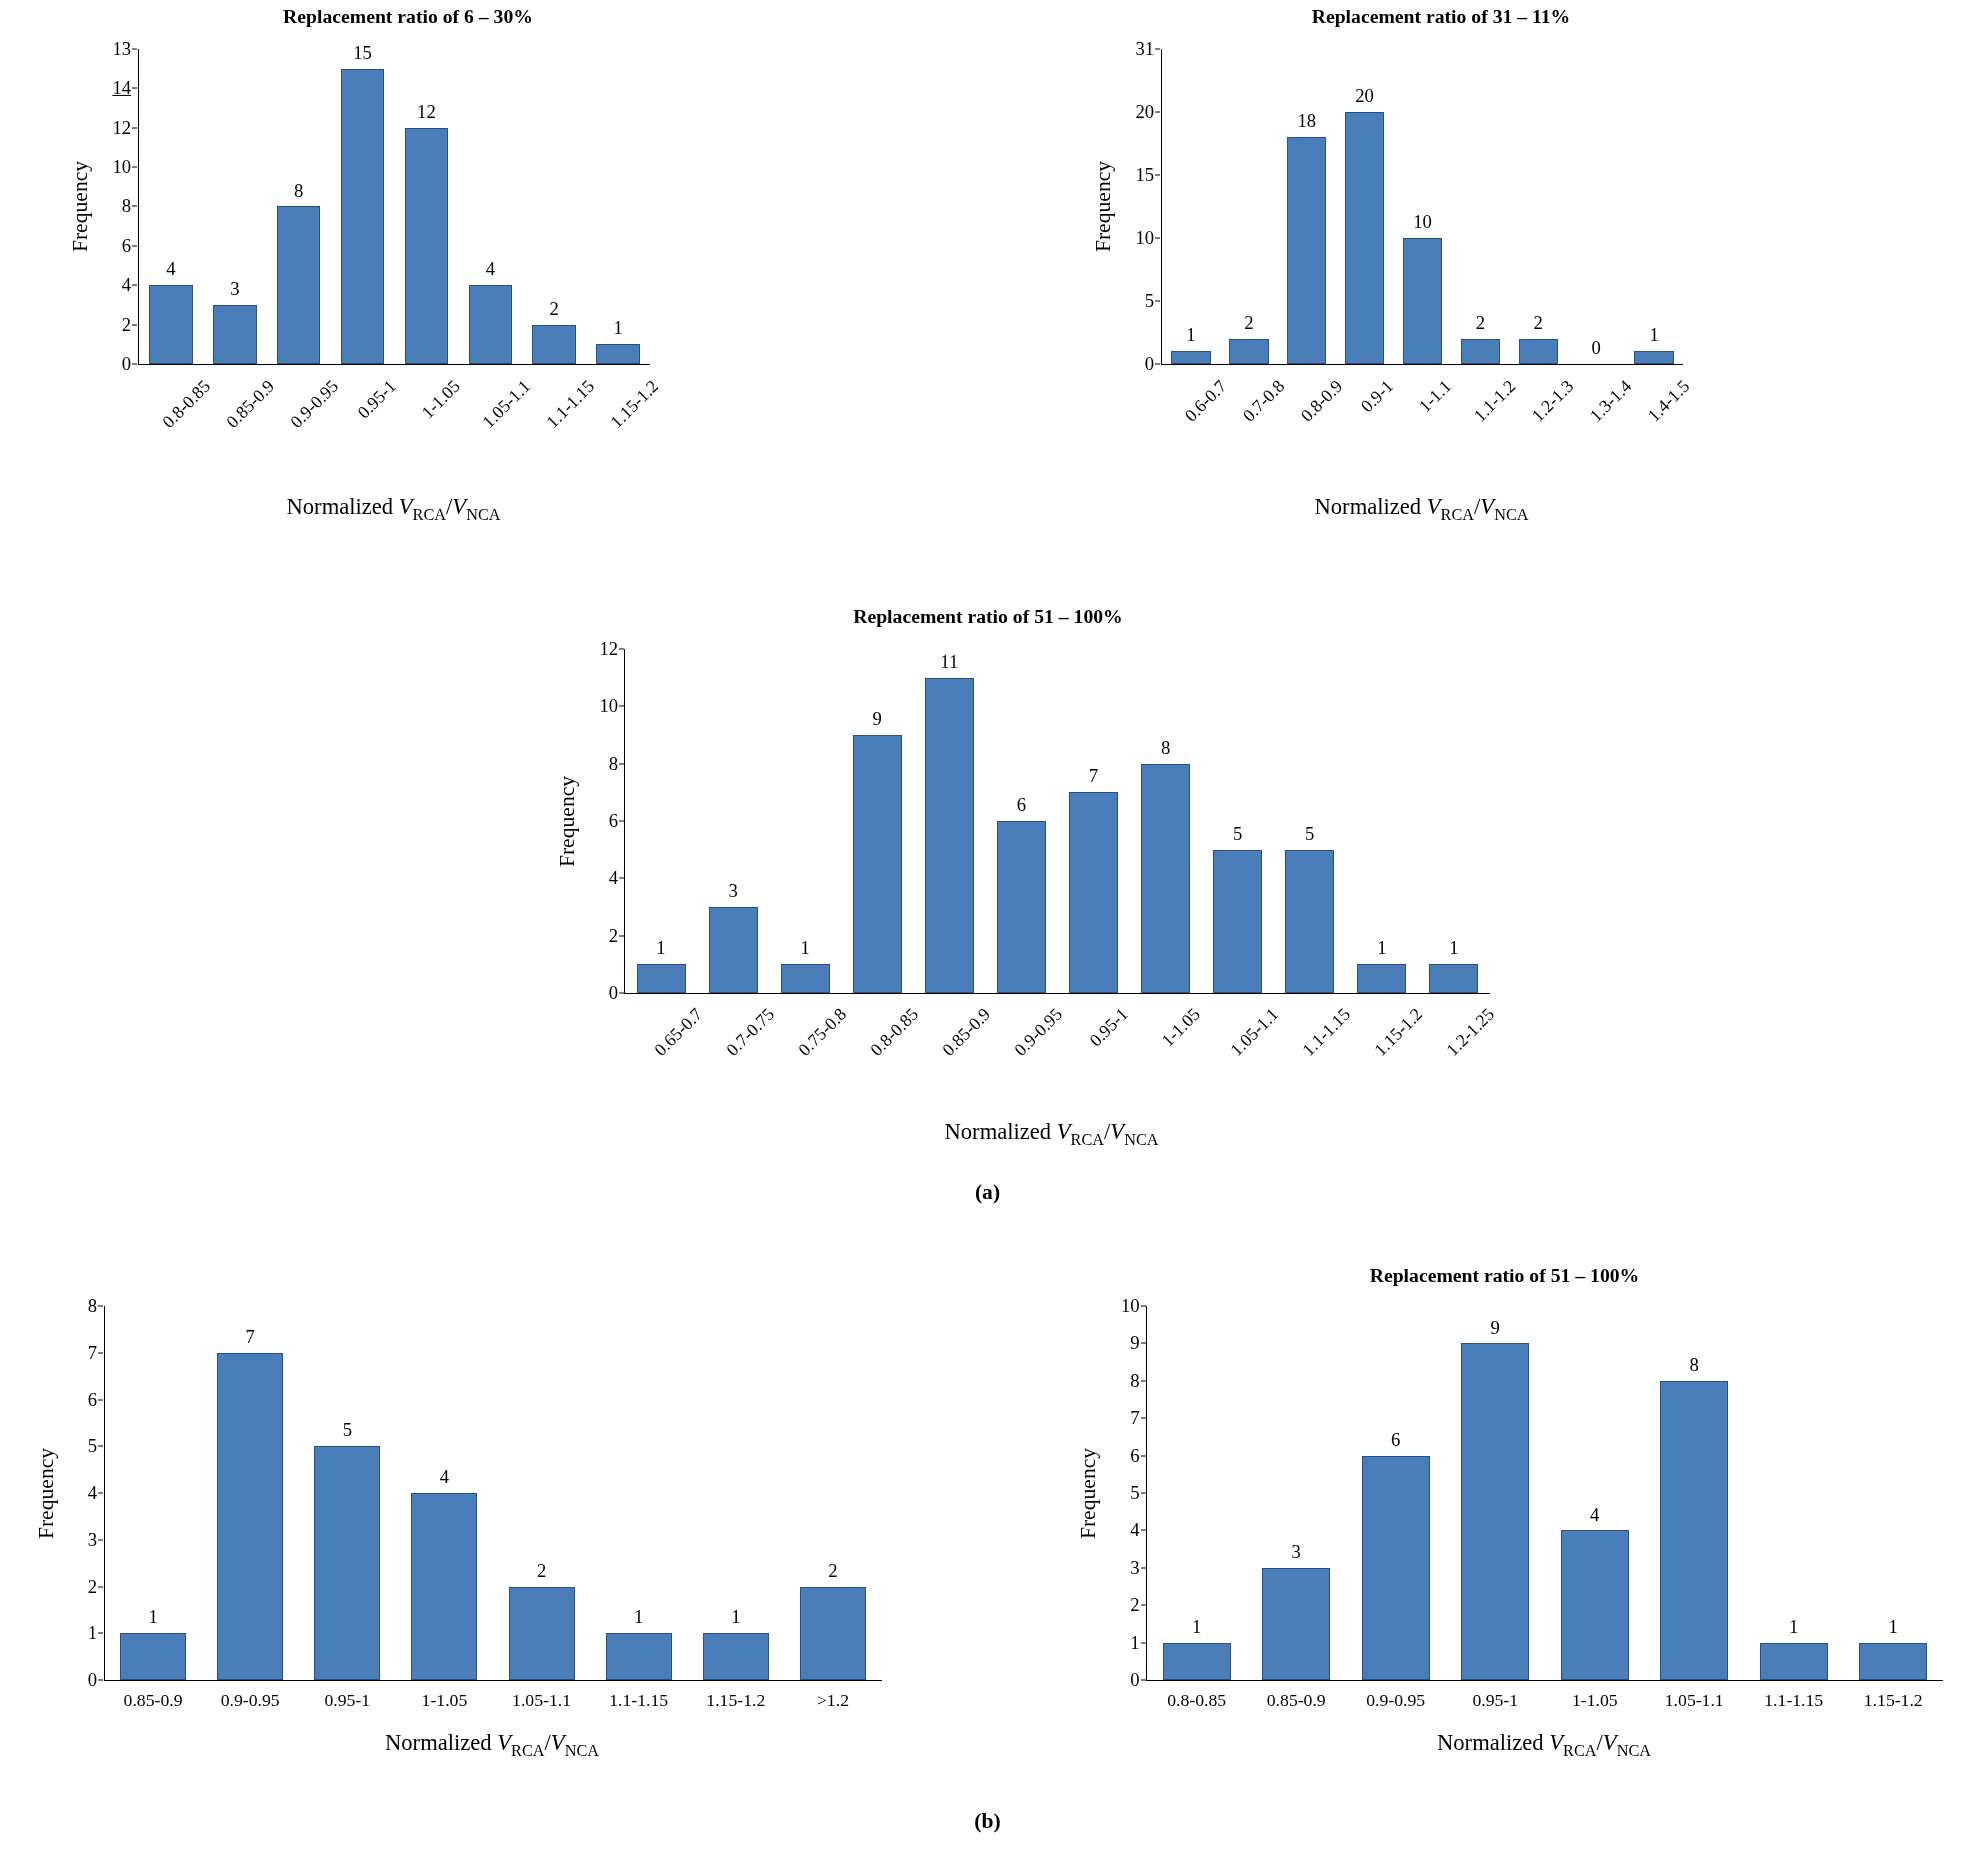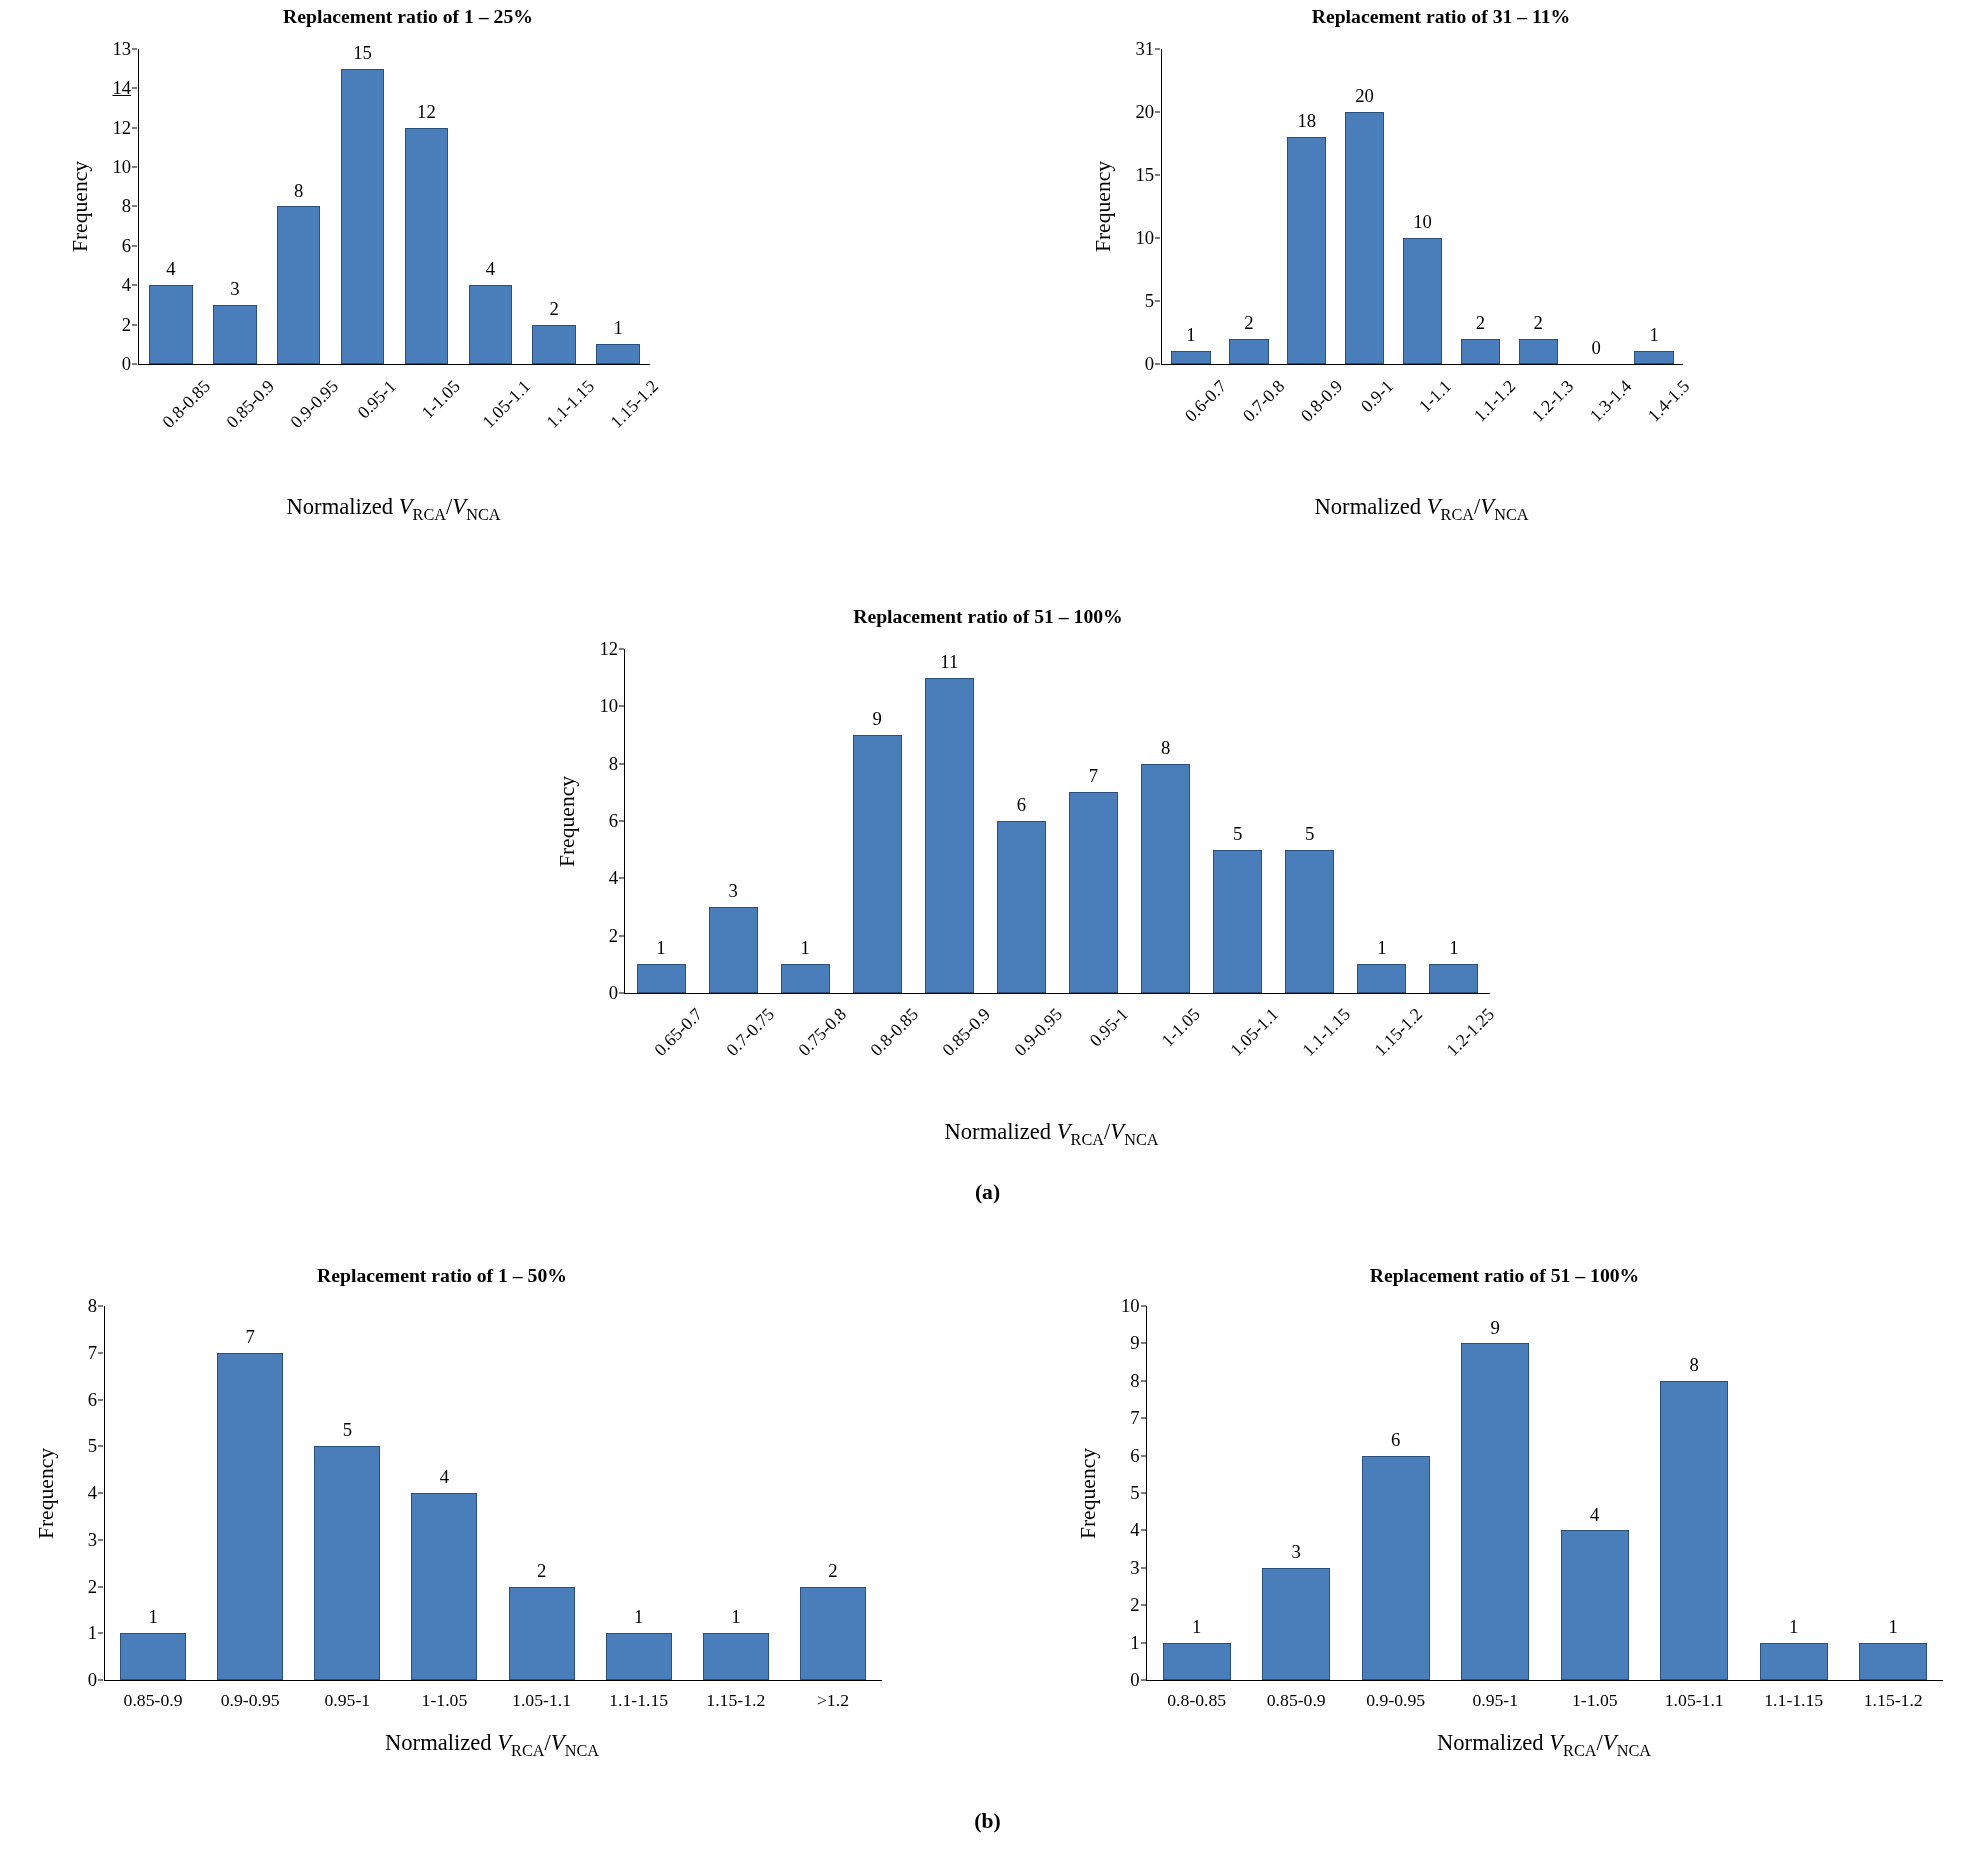--- a/index.html
+++ b/index.html
@@ -147,21 +147,21 @@
     font-weight: bold;
     font-size: 21.6px;
     text-align: center;
     width: 100%;
   }
 </style>
 </head>
 <body>
 
 <div class="panel" style="left:59px; top:4.9px; width:703px; height:531px;">
-  <div class="chart-title" style="width:639px; margin-left:29.5px;">Replacement ratio of 1 – 25%</div>
+  <div class="chart-title" style="width:639px; margin-left:29.5px;">Replacement ratio of 6 – 30%</div>
   <div class="chart" style="position:absolute; left:0; top:44px; width:703px; height:467px;">
     <div class="ylabel" style="left:4.9px; top:0; height:315px;">
       <span>Frequency</span>
     </div>
     <div class="yticks" style="left:34px; top:0; height:315px;">
         <div class="ytick" style="top: 100%;">0</div>
         <div class="ytickmark" style="top: 100%;"></div>
         <div class="ytick" style="top: 87.5%;">2</div>
         <div class="ytickmark" style="top: 87.5%;"></div>
         <div class="ytick" style="top: 75%;">4</div>
@@ -456,21 +456,20 @@
       </div>
     <div class="xlabel" style="left:88px; top:470px; width:865px;">
       <span>Normalized </span><span class="vitalic">V</span><span class="sub">RCA</span><span>/</span><span class="vitalic">V</span><span class="sub">NCA</span>
     </div>
   </div>
 </div>
 
 <div class="sublabel" style="left:0; top:1180px;">(a)</div>
 
 <div class="panel" style="left:29.5px; top:1264px; width:836px; height:541px;">
-  <div class="chart-title" style="width:747px; margin-left:39px;">Replacement ratio of 1 – 50%</div>
   <div class="chart" style="position:absolute; left:0; top:42px; width:836px; height:492px;">
     <div class="ylabel" style="left:0px; top:0; height:374px;">
       <span>Frequency</span>
     </div>
     <div class="yticks" style="left:29.5px; top:0; height:374px;">
         <div class="ytick" style="top: 100%;">0</div>
         <div class="ytickmark" style="top: 100%;"></div>
         <div class="ytick" style="top: 87.5%;">1</div>
         <div class="ytickmark" style="top: 87.5%;"></div>
         <div class="ytick" style="top: 75%;">2</div>

